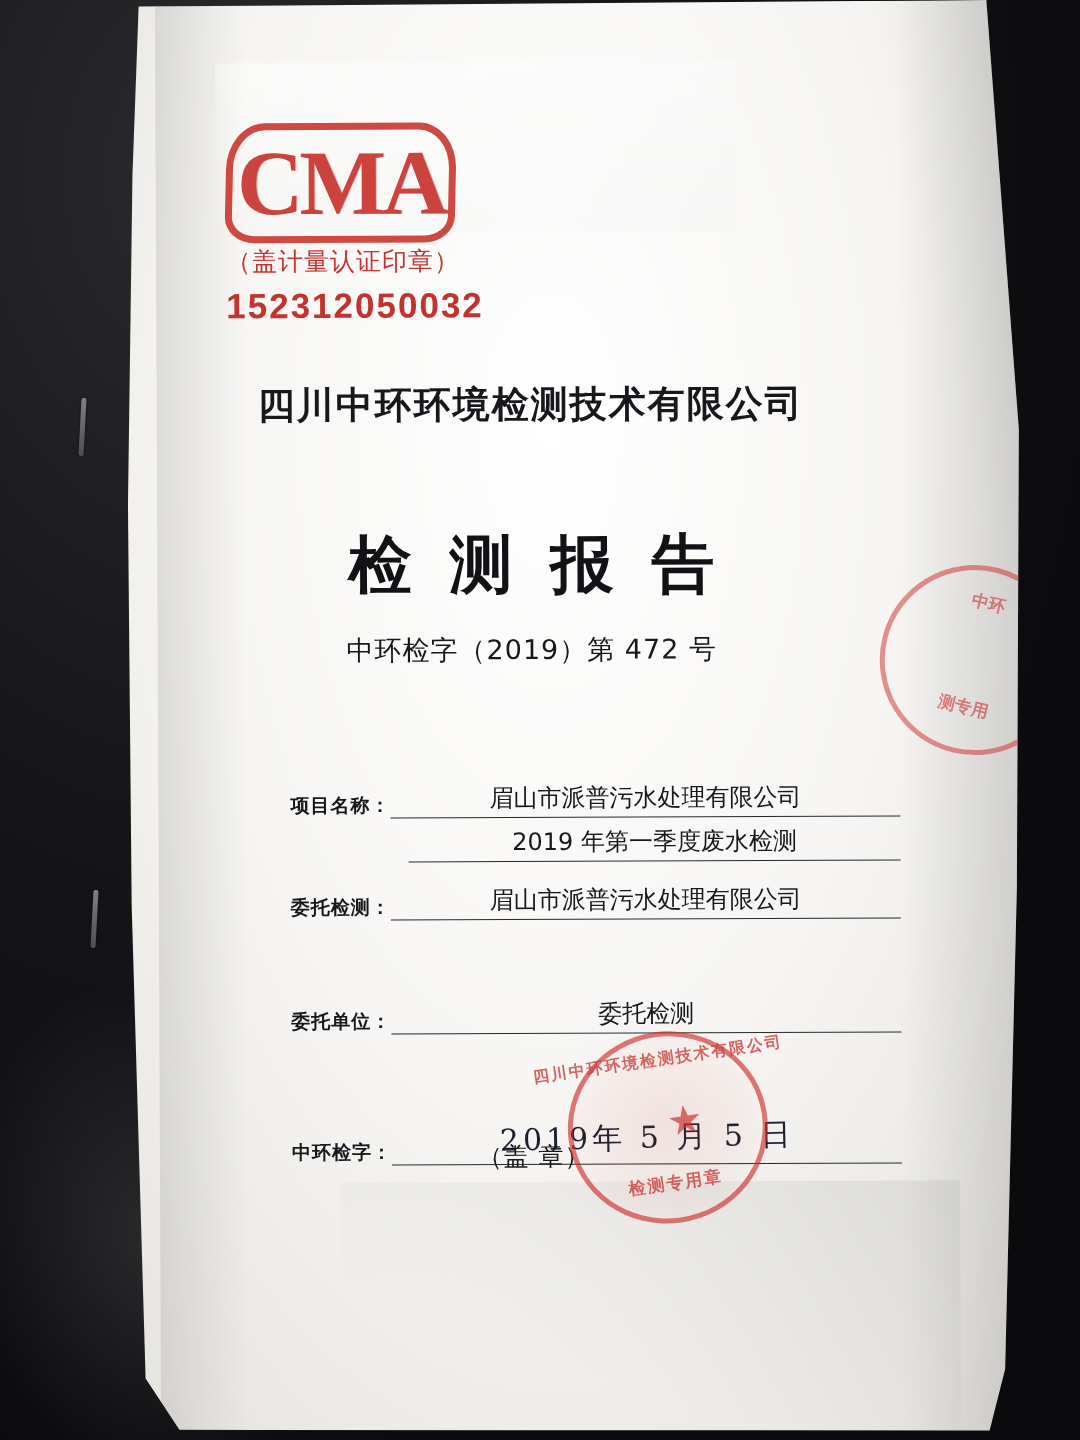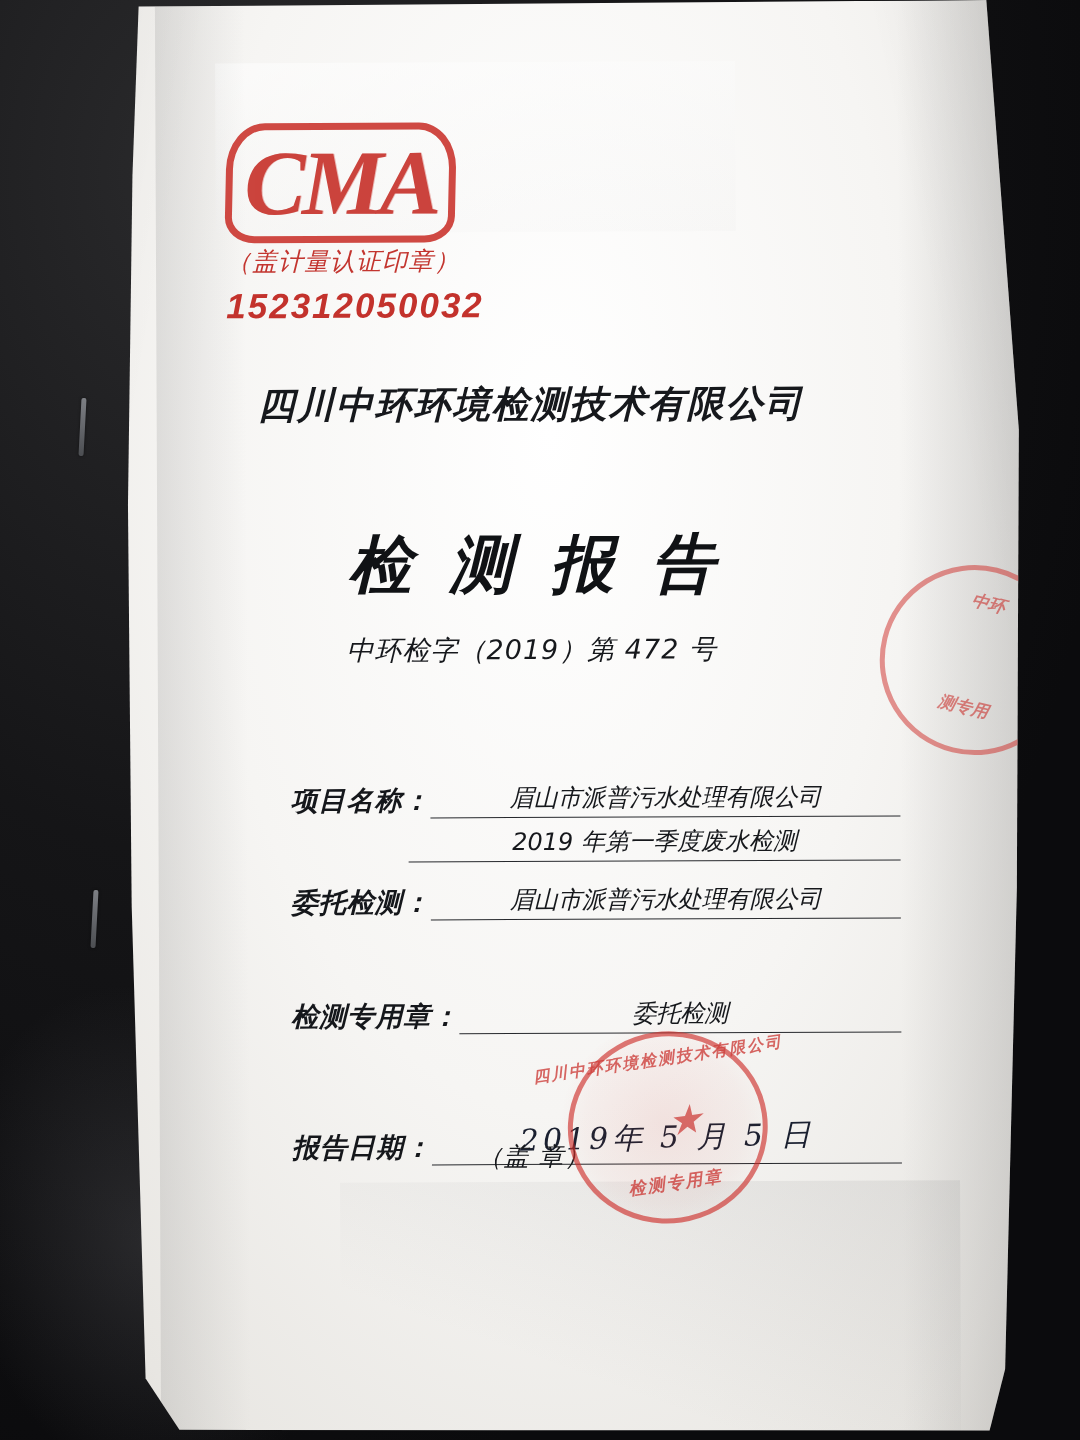--- a/index.html
+++ b/index.html
@@ -14,21 +14,20 @@
     font-family: "Liberation Serif", "DejaVu Serif", serif;
   }
 
   
   #scene {
     position: absolute;
     inset: 0;
     background:
       radial-gradient(ellipse at 18% 12%, #2a2a2c 0%, #151517 38%, #0b0b0d 75%),
       linear-gradient(120deg, #1c1c1f 0%, #0d0d0f 60%, #121214 100%);
-    font-style: italic;
   }
   #desk-sheen {
     position: absolute;
     left: -40px; top: 980px;
     width: 380px; height: 520px;
     background: radial-gradient(ellipse at center, rgba(120,120,125,0.25) 0%, rgba(0,0,0,0) 70%);
     transform: rotate(-12deg);
     pointer-events: none;
   }
 
@@ -171,21 +170,21 @@
     top: 780px;
     width: 610px;
   }
   .field-row {
     display: flex;
     align-items: flex-end;
     margin-bottom: 30px;
   }
   .field-label {
     flex: 0 0 auto;
-    font-size: 27px;
+    font-size: 19px;
     font-weight: 700;
     letter-spacing: 1px;
     color: #15171b;
     font-family: "DejaVu Sans", "Liberation Sans", sans-serif;
     white-space: nowrap;
   }
   .field-value {
     flex: 1 1 auto;
     border-bottom: 1.6px solid #27292d;
     text-align: center;
@@ -324,26 +323,26 @@
       <div class="field-row" id="row-project-2">
         <span class="field-value continuation">2019 年第一季度废水检测</span>
       </div>
 
       <div class="field-row" id="row-client">
         <span class="field-label">委托检测：</span>
         <span class="field-value">眉山市派普污水处理有限公司</span>
       </div>
 
       <div class="field-row" id="row-category">
-        <span class="field-label">检测专用章：</span>
+        <span class="field-label">委托单位：</span>
         <span class="field-value">委托检测</span>
       </div>
 
       <div class="field-row" id="row-date">
-        <span class="field-label">报告日期：</span>
+        <span class="field-label">中环检字：</span>
         <span class="field-value">
           <span class="handwritten">2019年 5 月 5 日</span>
         </span>
       </div>
     </div>
 
     <div id="seal-note">（盖 章）</div>
 
     <div id="seal-wash"></div>
 

